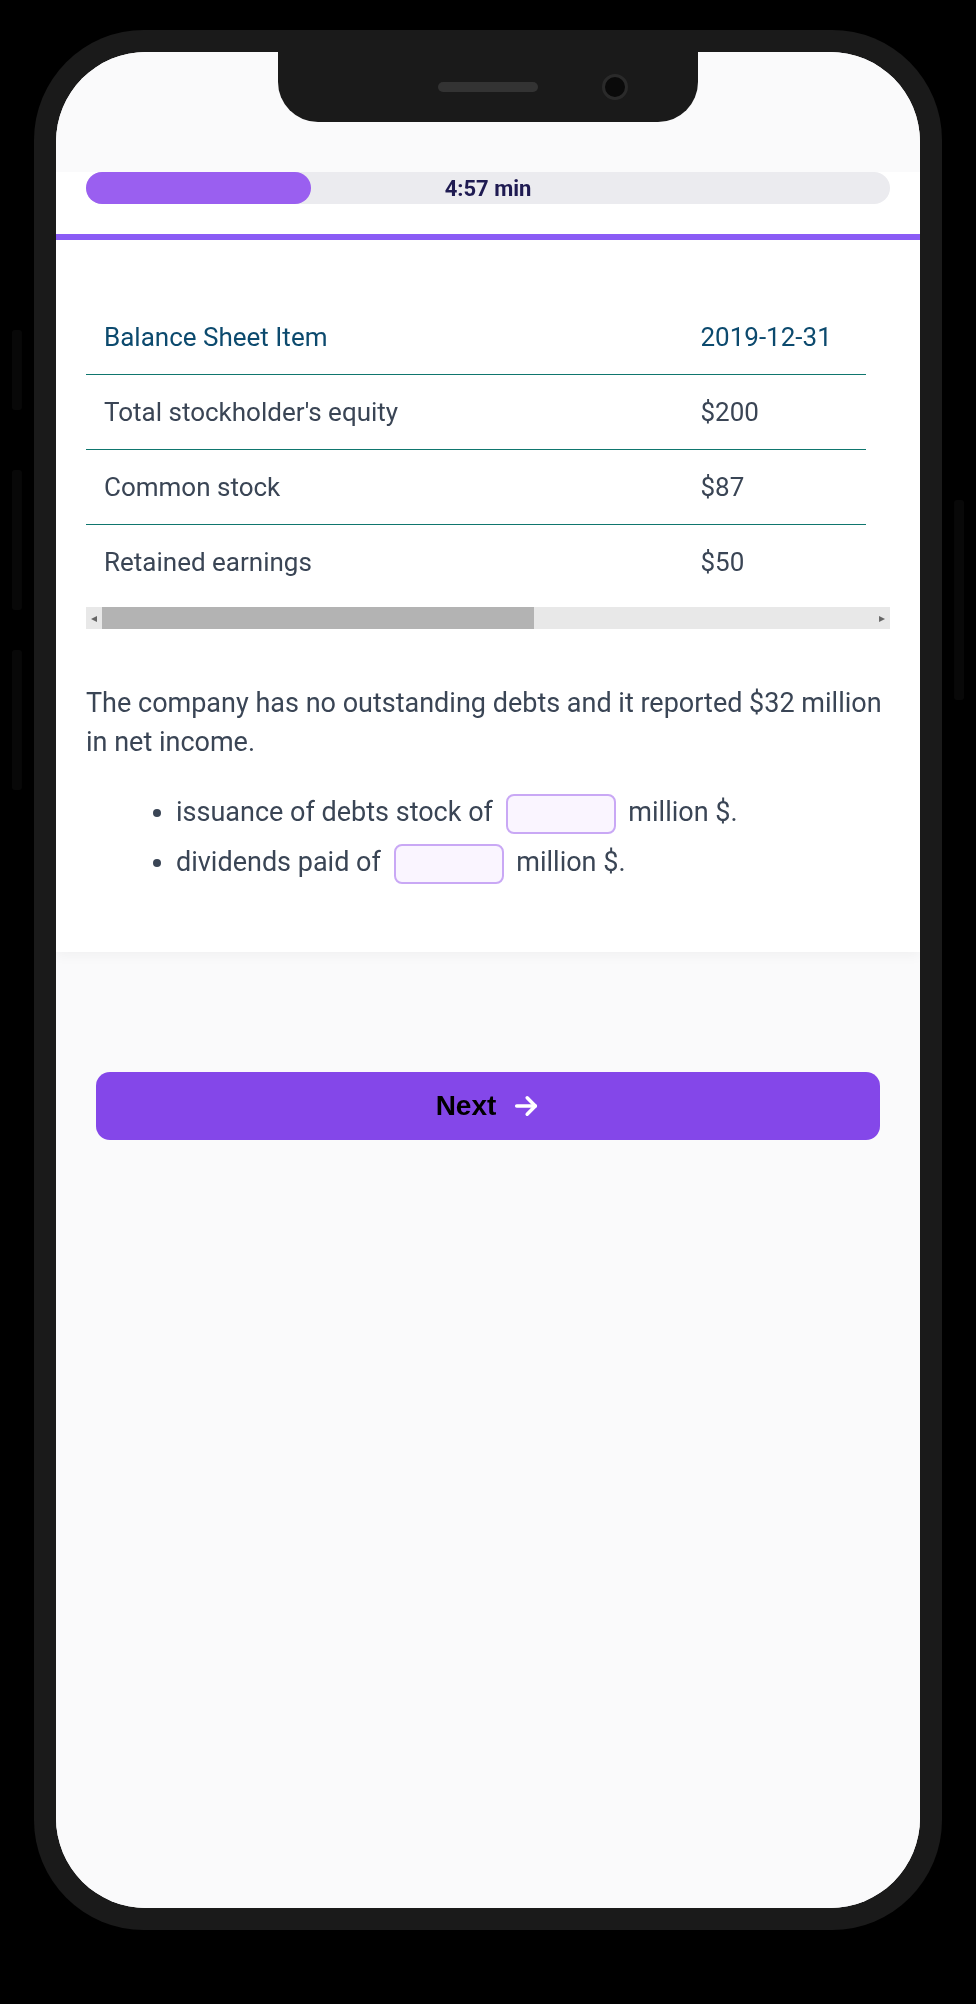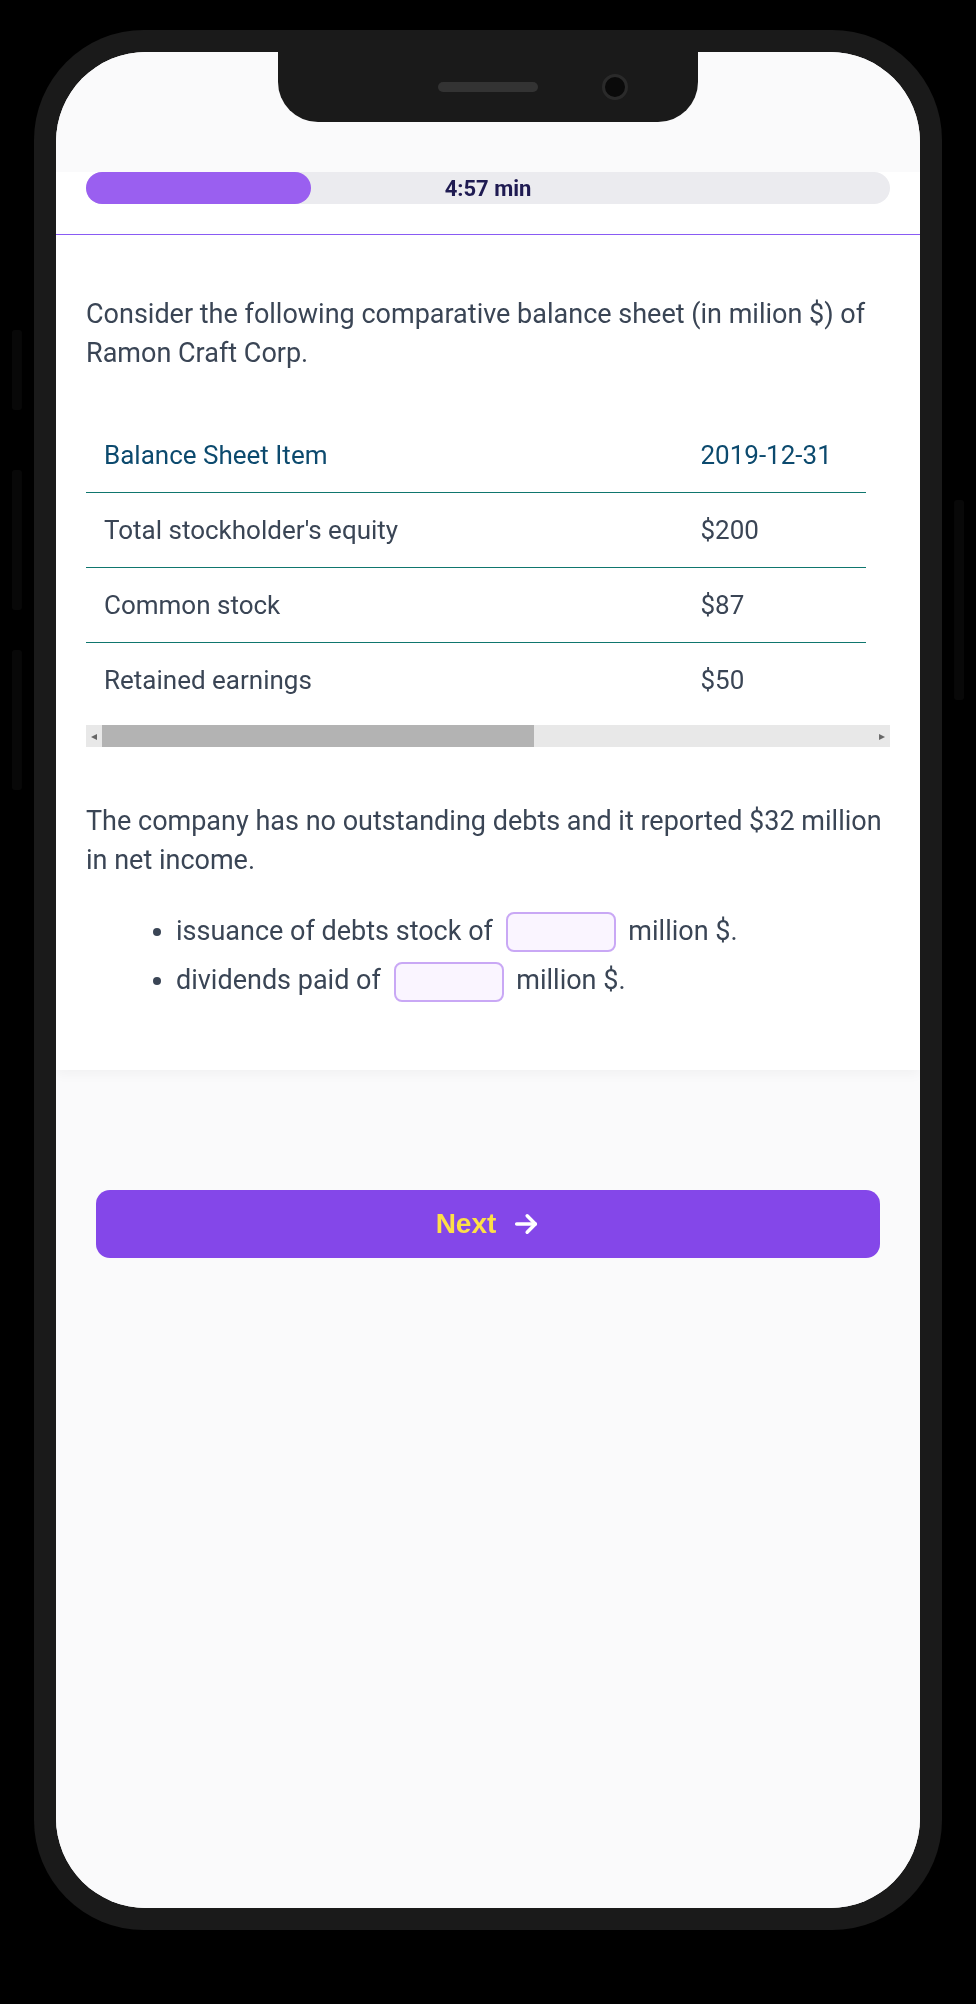--- a/index.html
+++ b/index.html
@@ -67,21 +67,21 @@
   }
   .content {
     padding: 120px 0 40px;
     height: 100%;
     overflow: hidden;
     background: #fafafb;
   }
   .progress-section {
     padding: 0 30px 30px;
     background: #fff;
-    border-bottom: 1px solid #8b5cf6;
+    border-bottom: 6px solid #8b5cf6;
   }
   .progress-wrap {
     position: relative;
     height: 32px;
     background: #ebebef;
     border-radius: 16px;
     display: flex;
     align-items: center;
     justify-content: center;
   }
@@ -195,21 +195,21 @@
   }
   .next-btn {
     display: flex;
     align-items: center;
     justify-content: center;
     gap: 16px;
     width: calc(100% - 80px);
     margin: 120px 40px 0;
     height: 68px;
     background: #8447e9;
-    color: #fde047;
+    color: #000000;
     border: none;
     border-radius: 14px;
     font-size: 28px;
     font-weight: 700;
     cursor: pointer;
   }
   .next-btn svg { stroke: #fff; }
   
   .sidebump { position:absolute; background:#0a0a0a; width:10px; border-radius:3px; }
 </style>
@@ -231,21 +231,20 @@
 
       <div class="content">
         <div class="progress-section">
           <div class="progress-wrap">
             <div class="progress-fill"></div>
             <span class="timer">4:57 min</span>
           </div>
         </div>
 
         <div class="card">
-          <p class="prompt">Consider the following comparative balance sheet (in milion $) of Ramon Craft Corp.</p>
 
           <div class="table-scroll">
             <table>
               <thead>
                 <tr>
                   <th>Balance Sheet Item</th>
                   <th>2019-12-31</th>
                 </tr>
               </thead>
               <tbody>

